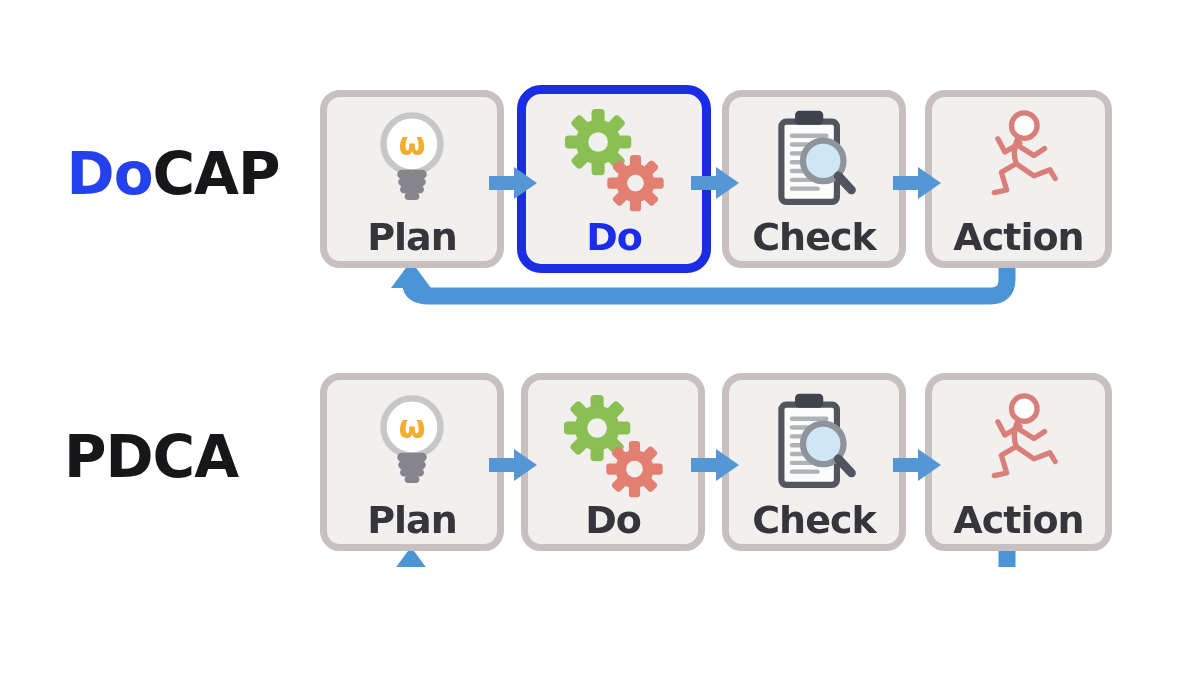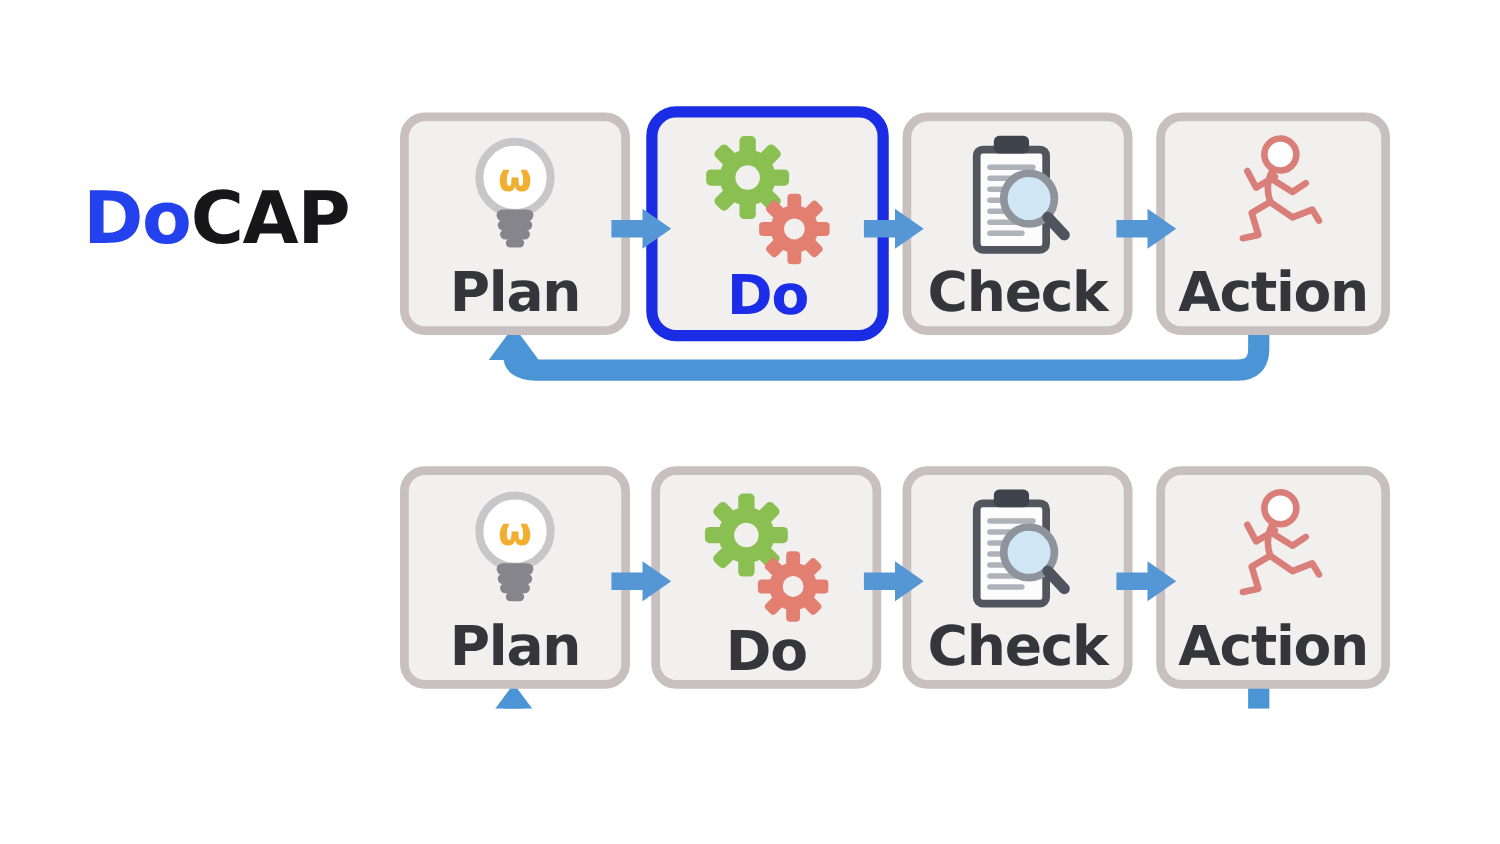--- a/index.html
+++ b/index.html
@@ -25,21 +25,21 @@
     z-index:2;
   }
   .box.hl{
     width:194px;height:188px;border:9px solid #1b2de4;border-radius:24px;
   }
   .icon-wrap{
     height:114px;margin-top:6px;display:flex;align-items:center;justify-content:center;
   }
   .label{
     flex:1;display:flex;align-items:center;justify-content:center;
-    font-weight:800;font-size:44px;line-height:1;letter-spacing:-1px;
+    font-weight:800;font-size:38px;line-height:1;letter-spacing:-1px;
     color:#35363b;padding-bottom:4px;white-space:nowrap;
   }
   .box.hl .label{color:#1b2de9;}
   
   #b-t-plan{left:320px;top:90px;}
   #b-t-do{left:517px;top:85px;}
   #b-t-check{left:722px;top:90px;}
   #b-t-action{left:925px;top:90px;width:187px;}
   
   #b-b-plan{left:320px;top:373px;}
@@ -107,20 +107,21 @@
       <circle cx="61" cy="20" r="14.5" fill="#ffffff"></circle>
     </g>
     <polygon id="def-blockarrow" points="0,11 25,11 25,2 48,18 25,34 25,25 0,25" fill="#5597d5"></polygon>
   </defs>
 </svg>
 
 <div id="canvas">
 
   <div class="row-title" id="title-docap"><span class="t-blue">Do</span><span>CAP</span></div>
 
+  <div class="row-title" id="title-pdca"><span>PDCA</span></div>
 
   <div class="box" id="b-t-plan">
     <div class="icon-wrap">
       <svg width="92" height="106" viewBox="0 0 100 115">
           <use href="#def-bulb"></use>
         </svg>
     </div>
     <div class="label">Plan</div>
   </div>
 

